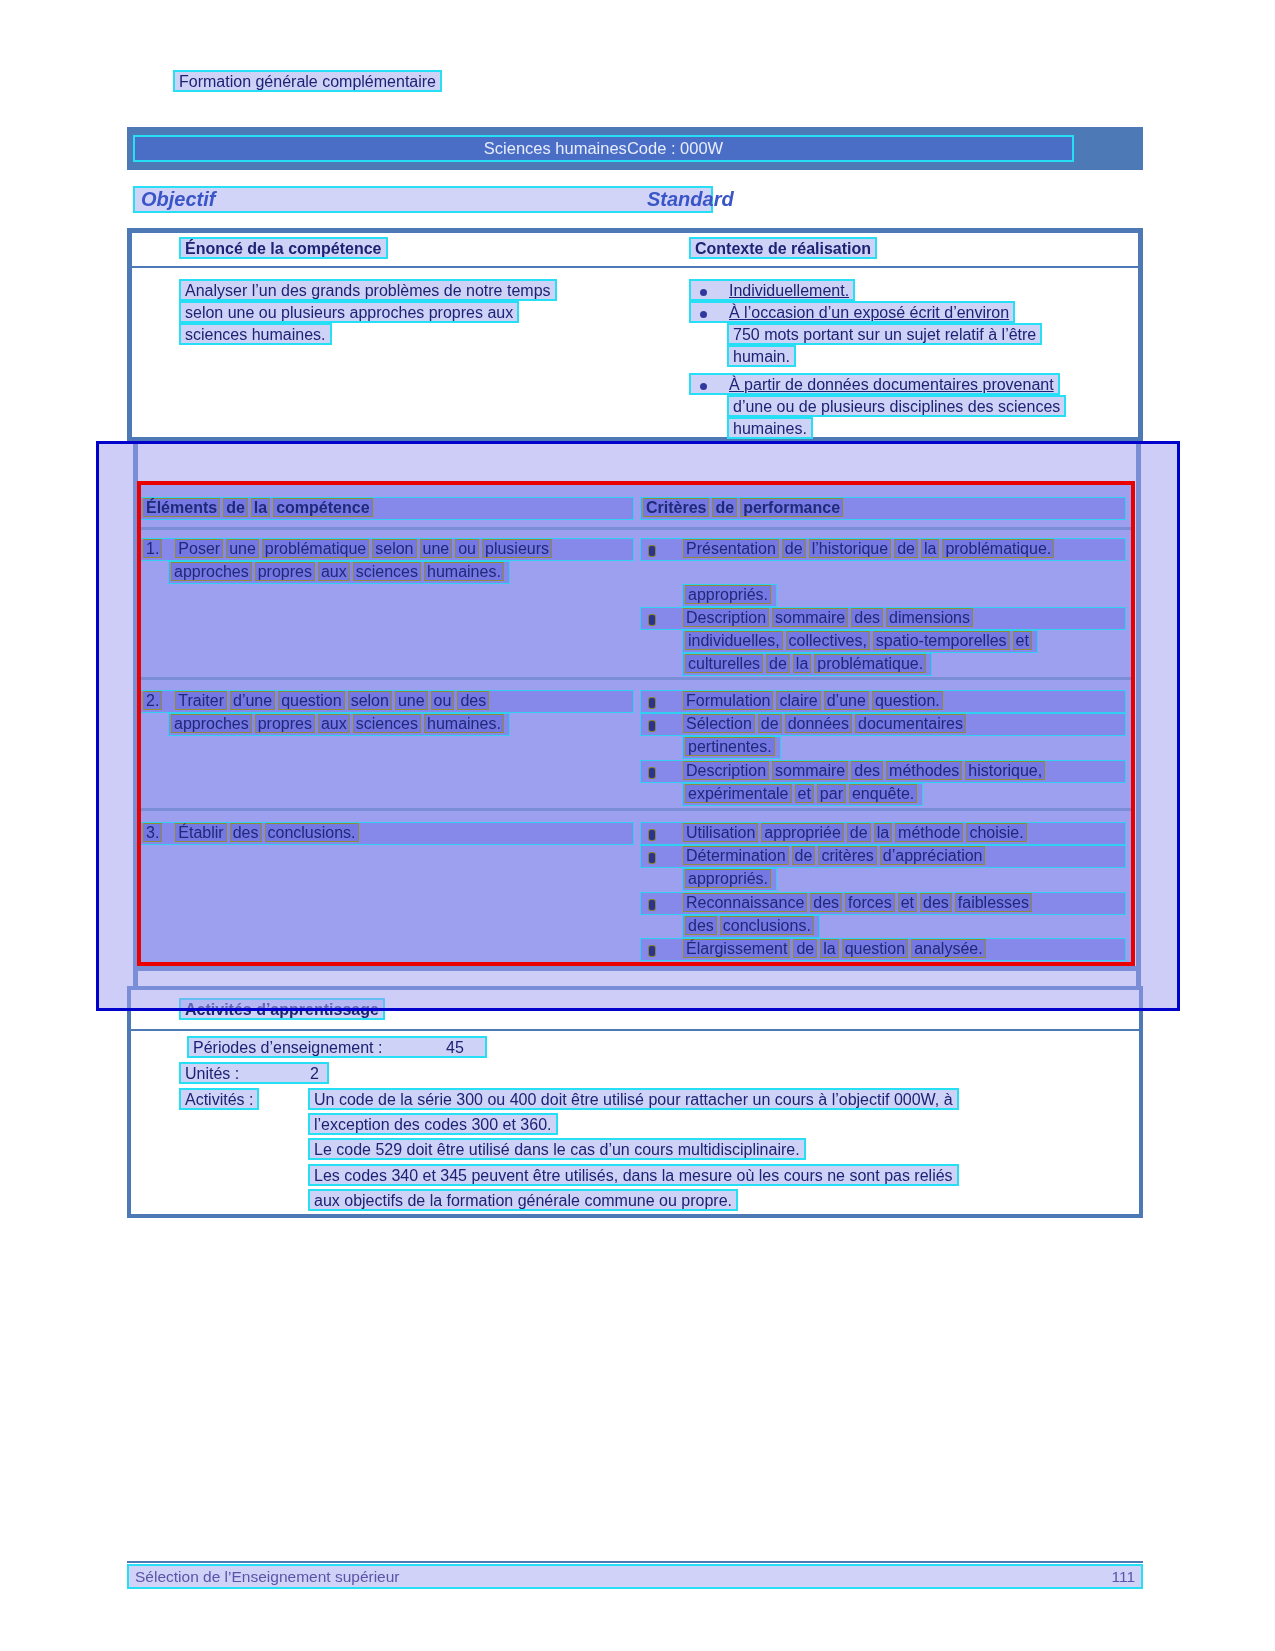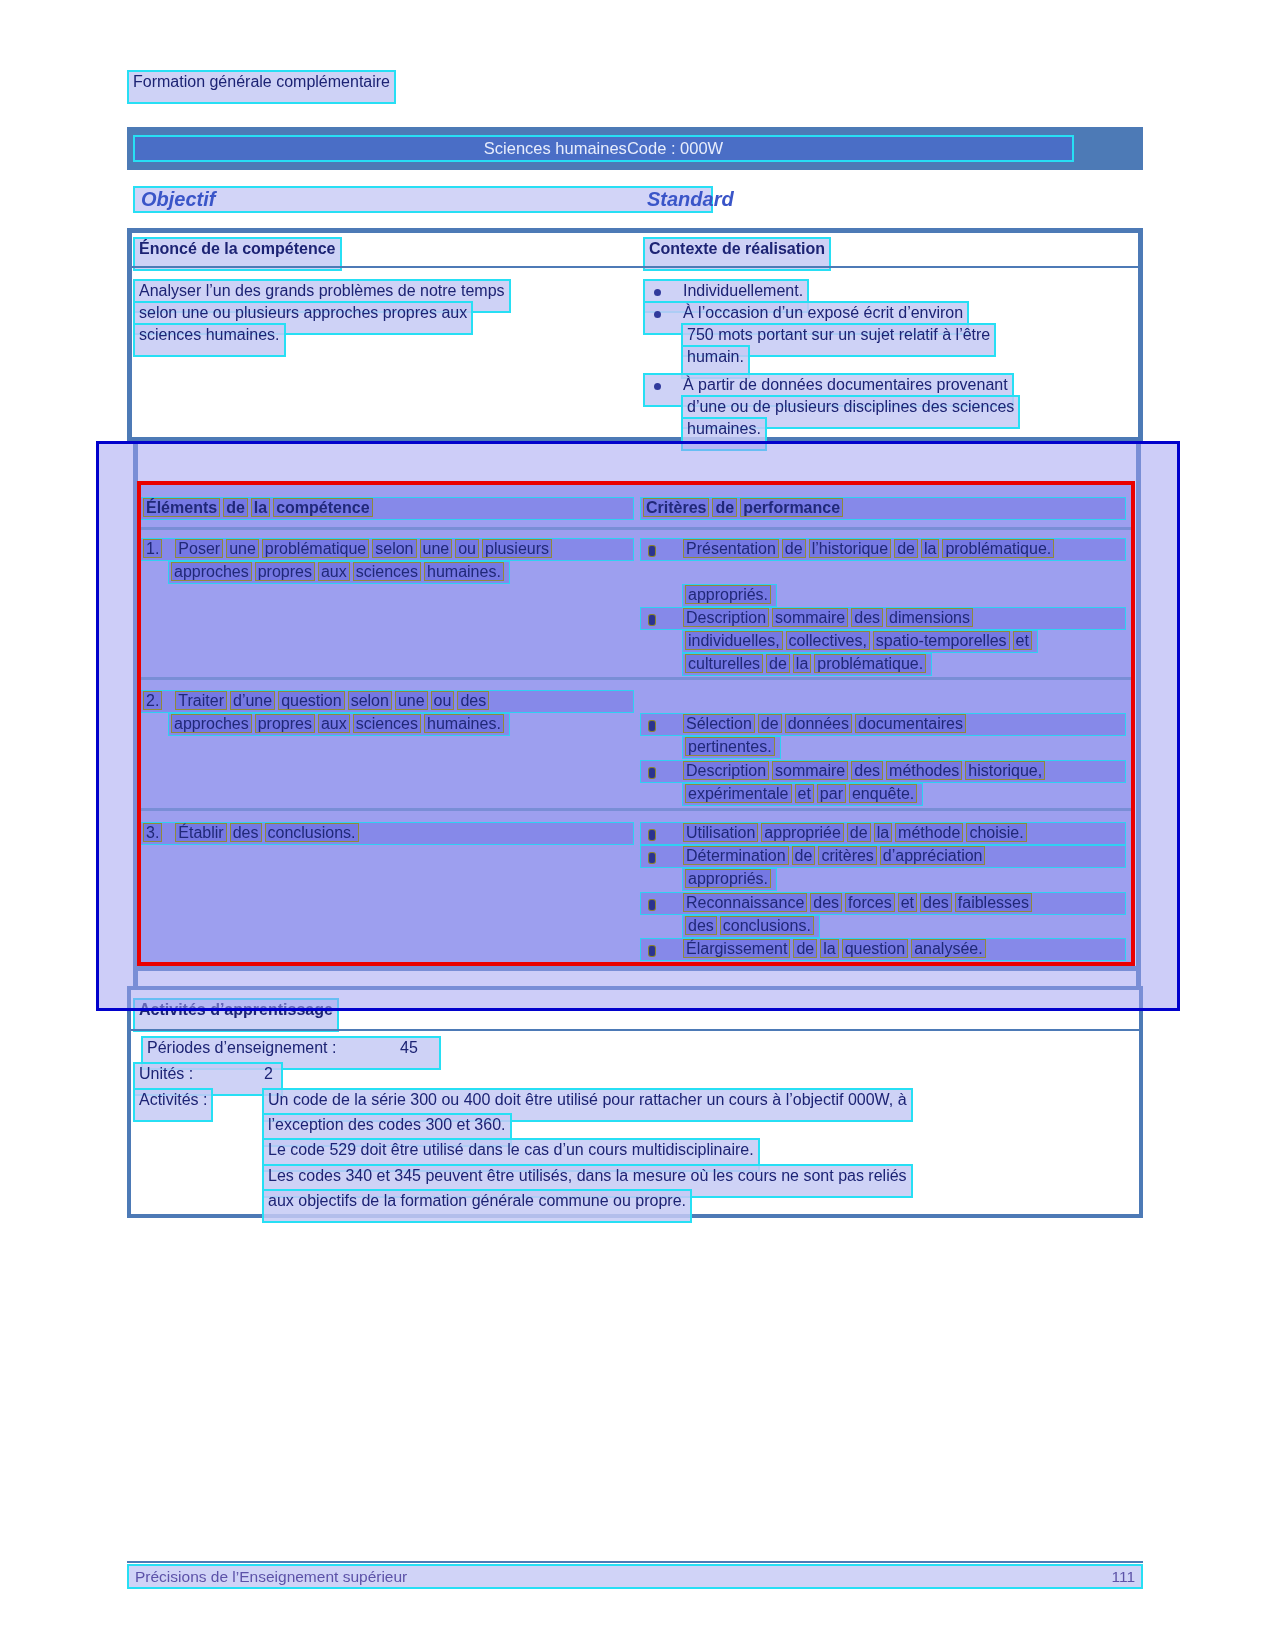--- a/index.html
+++ b/index.html
@@ -4,33 +4,33 @@
 <style>
   :root{
     --steel:#4d7ab6; --navy:#1c2374; --cyan:#27dff4; --red:#ea0000;
     --ovborder:#0101cc; --objblue:#3a55c8; --footpurple:#5c52a8;
   }
   html,body{margin:0;padding:0;}
   body{background:#ffffff;font-family:"Liberation Sans",sans-serif;}
   .page{position:relative;width:1275px;height:1651px;background:#ffffff;overflow:hidden;}
 
   
-  .hlA{position:absolute;height:34px;line-height:19px;box-sizing:border-box;
+  .hlA{position:absolute;height:22px;line-height:19px;box-sizing:border-box;
        border:2px solid var(--cyan);background:rgba(198,202,245,.85);
-       color:var(--navy);font-size:16px;white-space:nowrap;padding:0 4px;}
+       color:var(--navy);font-size:16px;white-space:nowrap;padding:0 4px;margin-left:46px;}
   .hlA.b{font-weight:bold;}
   
   .hlB{position:absolute;height:23px;line-height:20px;box-sizing:border-box;
        border:1.5px solid #2fd0f2;background:rgba(106,110,226,.45);
        color:#202878;font-size:16px;white-space:nowrap;padding:0 2px;z-index:6;}
   .hlB.b{font-weight:bold;}
   .w,.num{display:inline-block;box-sizing:border-box;border:1px solid rgba(148,140,38,.9);
        background:rgba(100,104,222,.5);padding:0 2px;margin-right:3px;height:19px;line-height:17px;}
   .num{margin-right:13px;}
-  .bl{padding-left:38px;}
+  .bl{padding-left:38px;text-decoration:underline;}
   .blB{padding-left:42px;}
   .dot{position:absolute;left:9px;top:8px;width:7px;height:7px;border-radius:50%;background:#313a9c;}
   .dotB{position:absolute;left:7px;top:6px;width:6px;height:10px;border-radius:3px;background:#2b3390;
         border:1px solid rgba(148,140,38,.9);}
   .tbl{position:absolute;box-sizing:border-box;}
   .divider{position:absolute;left:0;right:0;background:var(--steel);}
   .vline{position:absolute;width:5px;background:var(--steel);}
   .titlebar{position:absolute;left:127px;top:127px;width:1016px;height:43px;background:var(--steel);}
   .titlebar-hl{position:absolute;left:6px;top:8px;width:941px;height:27px;box-sizing:border-box;
        background:#4a6ec6;border:2px solid var(--cyan);display:flex;justify-content:center;
@@ -116,20 +116,24 @@
       <span><span class="w">Description</span><span class="w">sommaire</span><span class="w">des</span><span class="w">dimensions</span></span>
     </div>
     <div class="hlB" style="left:545px;top:149px"><span class="w">individuelles,</span><span class="w">collectives,</span><span class="w">spatio-temporelles</span><span class="w">et</span></div>
     <div class="hlB" style="left:545px;top:172px"><span class="w">culturelles</span><span class="w">de</span><span class="w">la</span><span class="w">problématique.</span></div>
     <div class="divider" style="top:196px;height:3px"></div>
 
     <div class="hlB" style="left:3px;top:209px;width:494px">
       <span class="num">2.</span><span><span class="w">Traiter</span><span class="w">d’une</span><span class="w">question</span><span class="w">selon</span><span class="w">une</span><span class="w">ou</span><span class="w">des</span></span>
     </div>
     <div class="hlB" style="left:31px;top:232px"><span class="w">approches</span><span class="w">propres</span><span class="w">aux</span><span class="w">sciences</span><span class="w">humaines.</span></div>
+    <div class="hlB blB" style="left:503px;top:209px;width:486px">
+      <span class="dotB"></span>
+      <span><span class="w">Formulation</span><span class="w">claire</span><span class="w">d’une</span><span class="w">question.</span></span>
+    </div>
     <div class="hlB blB" style="left:503px;top:232px;width:486px">
       <span class="dotB"></span>
       <span><span class="w">Sélection</span><span class="w">de</span><span class="w">données</span><span class="w">documentaires</span></span>
     </div>
     <div class="hlB" style="left:545px;top:255px"><span class="w">pertinentes.</span></div>
     <div class="hlB blB" style="left:503px;top:279px;width:486px">
       <span class="dotB"></span>
       <span><span class="w">Description</span><span class="w">sommaire</span><span class="w">des</span><span class="w">méthodes</span><span class="w">historique,</span></span>
     </div>
     <div class="hlB" style="left:545px;top:302px"><span class="w">expérimentale</span><span class="w">et</span><span class="w">par</span><span class="w">enquête.</span></div>
@@ -177,17 +181,17 @@
     <div class="hlA" style="left:131px;top:148px">Le code 529 doit être utilisé dans le cas d’un cours multidisciplinaire.</div>
     <div class="hlA" style="left:131px;top:174px">Les codes 340 et 345 peuvent être utilisés, dans la mesure où les cours ne sont pas reliés</div>
     <div class="hlA" style="left:131px;top:199px">aux objectifs de la formation générale commune ou propre.</div>
   </div>
 
   <div class="overlay"></div>
   <div class="redrect"></div>
 
   <div class="divider" style="left:127px;top:1561px;width:1016px;height:2px;right:auto"></div>
   <div class="footerbox">
-    <span>Précisions de l’Enseignement supérieur</span>
+    <span>Sélection de l’Enseignement supérieur</span>
     <span>111</span>
   </div>
 
 </div>
 
 </body></html>

